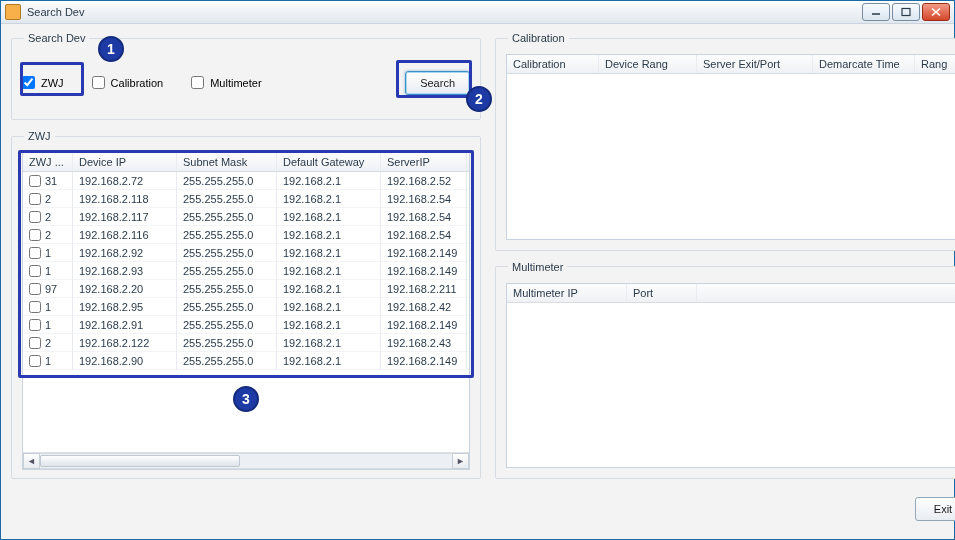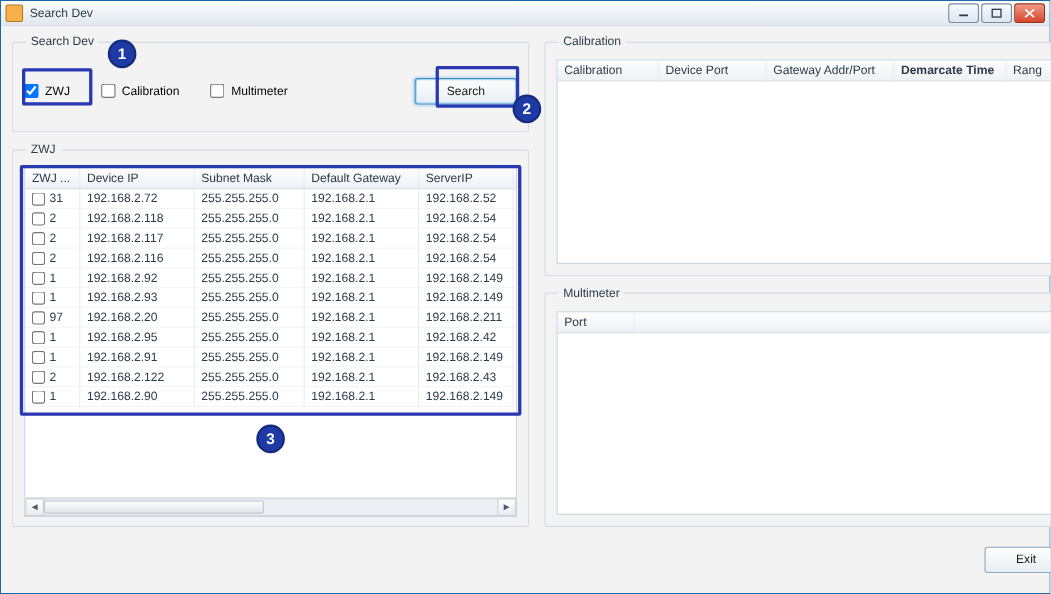--- a/index.html
+++ b/index.html
@@ -65,21 +65,21 @@
   .search-row { display: flex; align-items: center; height: 100%; gap: 28px; }
   .chk { display: flex; align-items: center; gap: 6px; }
   .chk input { width: 13px; height: 13px; margin: 0; }
   .search-btn-wrap { margin-left: auto; }
   button.win {
     min-width: 64px; height: 24px;
     border: 1px solid #8ea9be;
     border-radius: 3px;
     background: linear-gradient(#fefefe, #e8edf2);
     color: #1a1a1a;
-    padding: 0 28px;
+    padding: 0 14px;
   }
   button.win.primary {
     border-color: #3c8ec7;
     box-shadow: inset 0 0 0 1px #a9d8f5, 0 0 3px rgba(60,142,199,.6);
   }
   
   .annot { border: 3px solid #2939b2; border-radius: 2px; position: absolute; pointer-events: none; }
   .circle-num {
     width: 26px; height: 26px; border-radius: 50%;
     background: #1d3aa5; border: 2px solid #142a7c;
@@ -130,21 +130,21 @@
     background: linear-gradient(#fdfdfd,#e8ecf1);
     display:flex;align-items:center;justify-content:center;
     font-size:9px;color:#556;
   }
   .hscroll .track { flex:1; height:100%; background:#eceff3; position:relative; border:1px solid #d7dce2; border-left:none; border-right:none; }
   .hscroll .thumb { position:absolute; left:0; top:1px; bottom:1px; width:200px; background:linear-gradient(#fdfdfd,#dfe5eb); border:1px solid #c1c8d0; border-radius:2px; }
   
   .cal .c0 { width: 92px; }
   .cal .c1 { width: 98px; }
   .cal .c2 { width: 116px; }
-  .cal .c3 { width: 102px; font-weight: bold; }
+  .cal .c3 { width: 102px; }
   .cal .c4 { width: 44px; }
   .mul .c0 { width: 140px; }
   .mul .c1 { width: 120px; }
   .mul .c2 { width: 70px; }
   .mul .c3 { flex:1; }
   .exit-row {
     grid-column: 1 / 3;
     display: flex; justify-content: flex-end; align-items: center;
   }
   .right-col {
@@ -343,34 +343,35 @@
       <div class="circle-num" style="left:50%; transform:translateX(-50%); top:244px;">3</div>
     </fieldset>
 
     <div class="right-col">
 
       <fieldset class="groupbox" style="position:relative;">
         <legend>Calibration</legend>
         <div class="table-wrap cal" style="height:calc(100% - 2px);">
           <div class="thead">
             <div class="th c0">Calibration</div>
-            <div class="th c1">Device Port</div>
-            <div class="th c2">Gateway Addr/Port</div>
+            <div class="th c1">Device Rang</div>
+            <div class="th c2">Server Exit/Port</div>
             <div class="th c3">Demarcate Time</div>
             <div class="th c4">Rang</div>
           </div>
           <div class="tbody"></div>
         </div>
         <div class="circle-num" style="left:-30px; top:42px;">2</div>
       </fieldset>
 
       <fieldset class="groupbox">
         <legend>Multimeter</legend>
         <div class="table-wrap mul" style="height:calc(100% - 2px);">
           <div class="thead">
+            <div class="th c1">Multimeter IP</div>
             <div class="th c2">Port</div>
             <div class="th c3"></div>
           </div>
           <div class="tbody"></div>
         </div>
       </fieldset>
 
     </div>
 
     <div class="exit-row">

